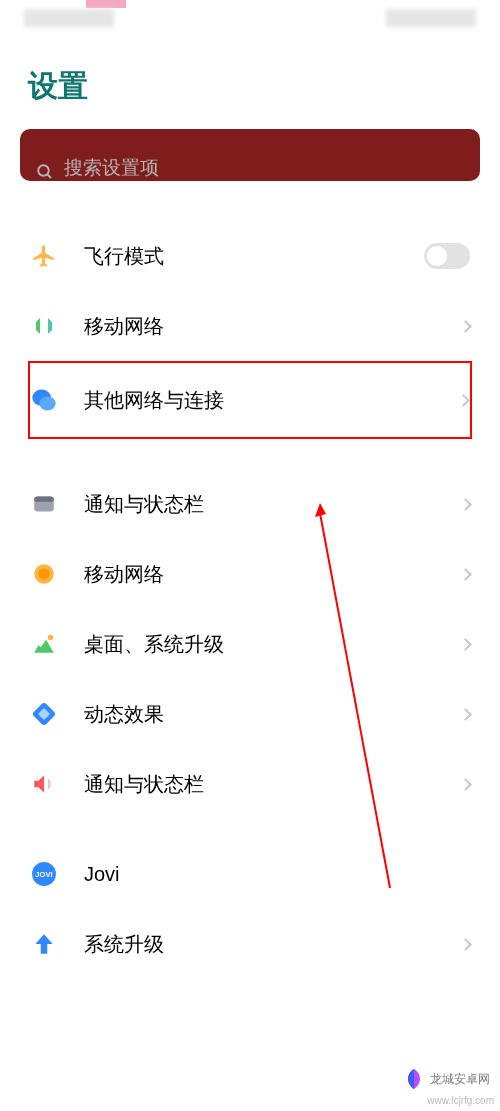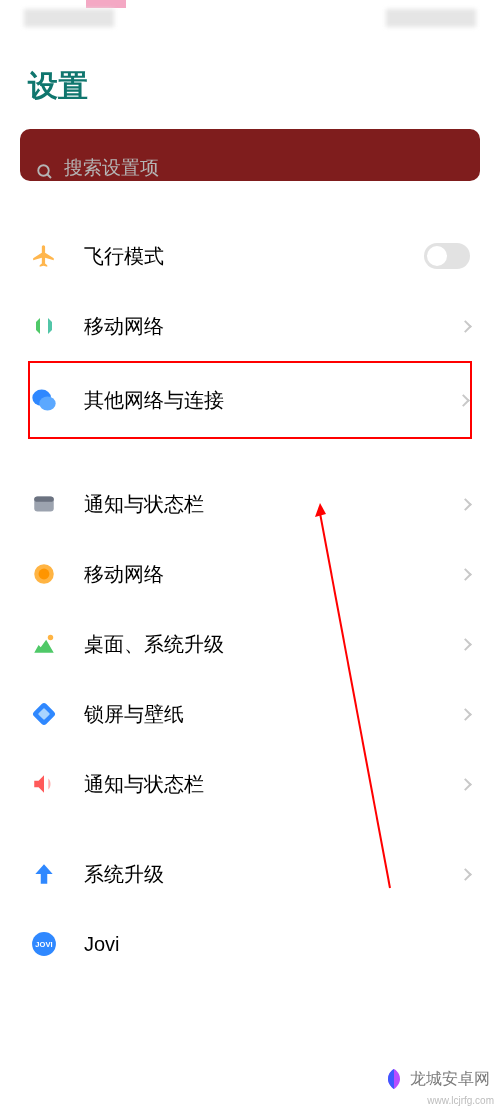--- a/index.html
+++ b/index.html
@@ -132,21 +132,21 @@
       bottom: 20px;
       display: flex;
       align-items: center;
       gap: 4px;
     }
     .watermark-icon {
       width: 24px;
       height: 24px;
     }
     .watermark-text {
-      font-size: 16px;
+      font-size: 12px;
       color: #7a7a7a;
       font-weight: 500;
     }
     .watermark-sub {
       position: absolute;
       right: 6px;
       bottom: 5px;
       font-size: 10px;
       color: #bcbcbc;
     }
@@ -239,55 +239,55 @@
     <div class="chevron"></div>
   </div>
 
   <div class="settings-row">
     <span class="row-icon">
       <svg viewBox="0 0 24 24" width="26" height="26">
         <rect x="4" y="4" width="16" height="16" rx="3" transform="rotate(45 12 12)" fill="#2f88ff"></rect>
         <rect x="8" y="8" width="8" height="8" rx="1" transform="rotate(45 12 12)" fill="#a8d4ff"></rect>
       </svg>
     </span>
-    <span class="row-label">锁屏与壁纸</span>
+    <span class="row-label">动态效果</span>
     <div class="chevron"></div>
   </div>
 
   <div class="settings-row">
     <span class="row-icon">
       <svg viewBox="0 0 24 24" width="26" height="26" fill="#ff5a5a">
         <path d="M3 9v6h4l5 5V4L7 9H3z"></path>
         <path fill="#ffb0b0" d="M16 7c1.5 1.5 2 3 2 5s-.5 3.5-2 5"></path>
       </svg>
     </span>
     <span class="row-label">通知与状态栏</span>
     <div class="chevron"></div>
   </div>
 </div>
 
 <div class="settings-group" style="margin-top:20px">
   <div class="settings-row">
     <span class="row-icon">
+      <svg viewBox="0 0 24 24" width="26" height="26">
+        <circle cx="12" cy="12" r="11" fill="#2f88ff"></circle>
+        <text x="12" y="15" text-anchor="middle" fill="#fff" font-size="7" font-weight="bold">JOVI</text>
+      </svg>
+    </span>
+    <span class="row-label">Jovi</span>
+  </div>
+
+  <div class="settings-row">
+    <span class="row-icon">
       <svg viewBox="0 0 24 24" width="26" height="26" fill="#2f88ff">
         <path d="M12 3l8 9h-5v9h-6v-9H4l8-9z"></path>
       </svg>
     </span>
     <span class="row-label">系统升级</span>
     <div class="chevron"></div>
-  </div>
-
-  <div class="settings-row">
-    <span class="row-icon">
-      <svg viewBox="0 0 24 24" width="26" height="26">
-        <circle cx="12" cy="12" r="11" fill="#2f88ff"></circle>
-        <text x="12" y="15" text-anchor="middle" fill="#fff" font-size="7" font-weight="bold">JOVI</text>
-      </svg>
-    </span>
-    <span class="row-label">Jovi</span>
   </div>
 </div>
 
 <svg class="arrow-overlay" viewBox="0 0 90 390">
   <line x1="75" y1="385" x2="5" y2="10" stroke="#ff0000" stroke-width="2"></line>
   <polygon points="5,0 0,14 11,11" fill="#ff0000"></polygon>
 </svg>
 
 <div class="watermark">
   <svg class="watermark-icon" viewBox="0 0 24 24">

